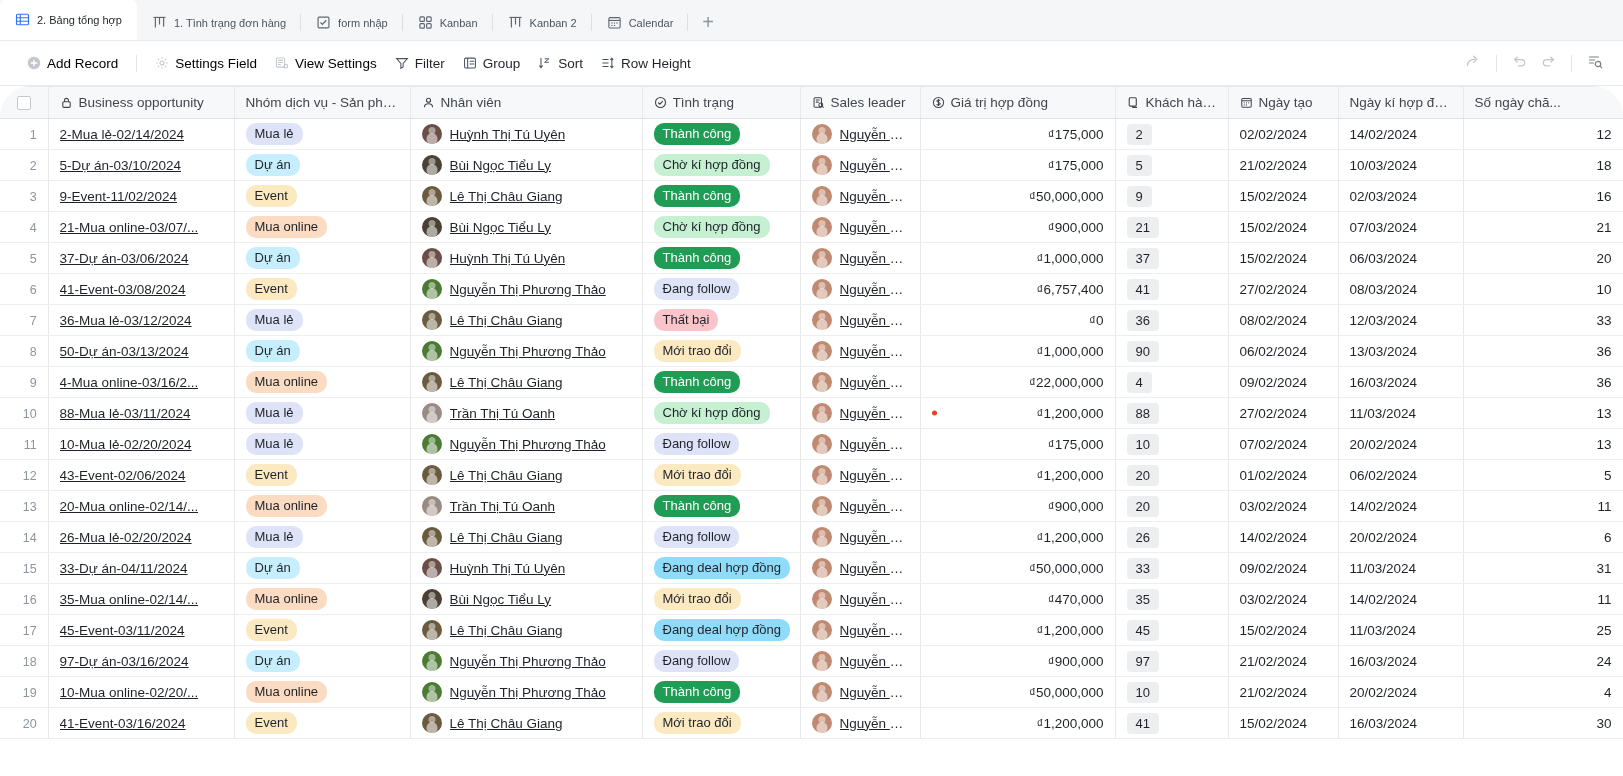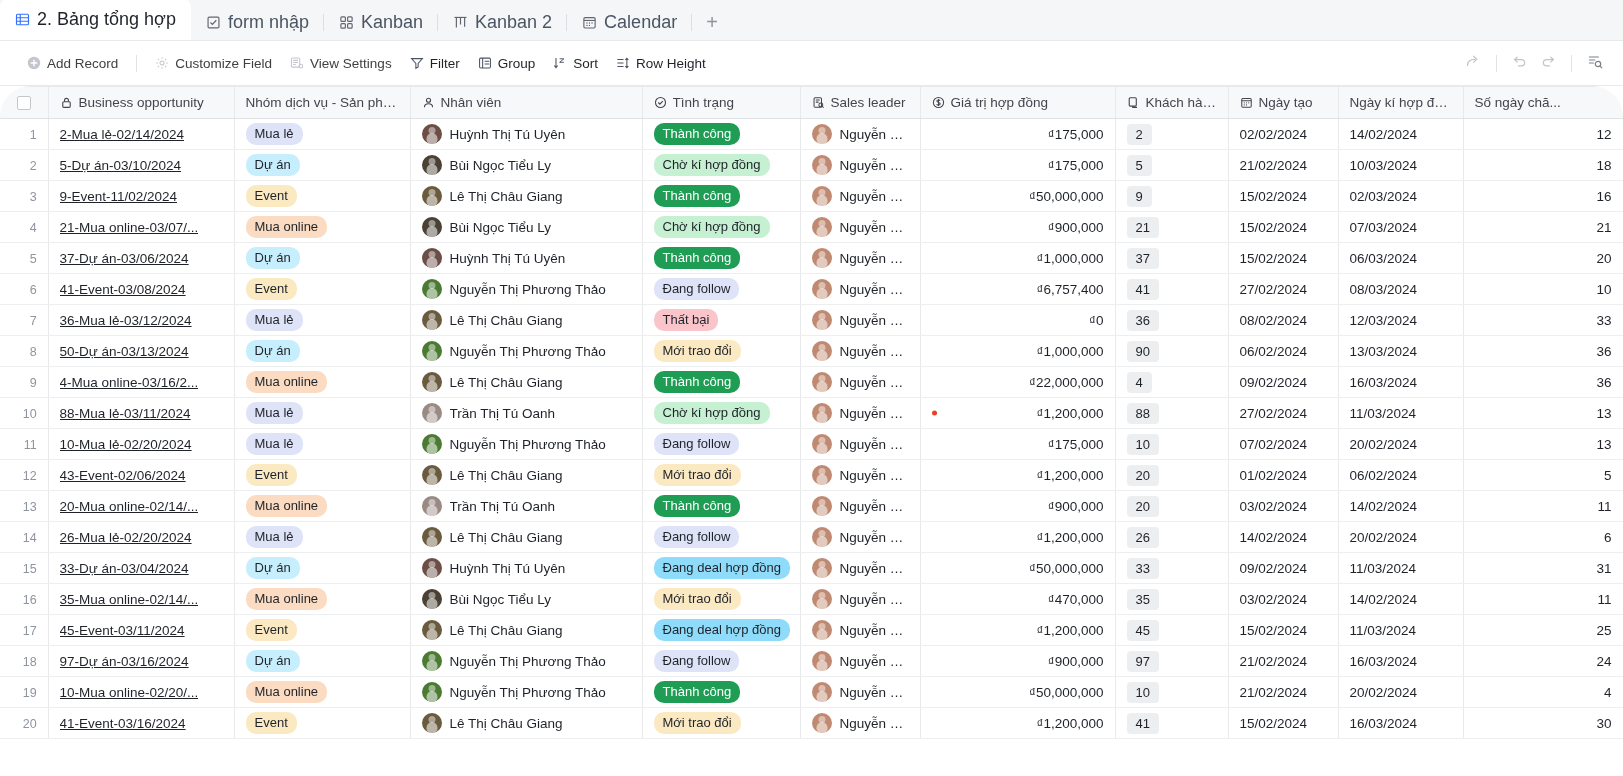--- a/index.html
+++ b/index.html
@@ -19,21 +19,21 @@
     align-items: flex-end;
     position: relative;
     border-bottom: 1px solid #e7e9eb;
   }
   .tab {
     height: 35px;
     display: flex;
     align-items: center;
     gap: 7px;
     padding: 0 15px;
-    font-size: 18px;
+    font-size: 11px;
     color: #4b5563;
     cursor: pointer;
     white-space: nowrap;
     position: relative;
   }
   .tab.active {
     background: #fff;
     border-radius: 8px 8px 0 0;
     color: #1f2329;
     font-weight: 500;
@@ -60,21 +60,21 @@
     align-items: center;
     padding: 0 14px 0 18px;
     border-bottom: 1px solid #e7e9eb;
   }
   .tb-item {
     display: flex; align-items: center; gap: 6px;
     font-size: 13.5px; color: #1f2329;
     padding: 5px 9px; border-radius: 5px; cursor: pointer;
     white-space: nowrap;
   }
-  .tb-item.dim { color: #404040; cursor: default; }
+  .tb-item.dim { color: #000000; cursor: default; }
   .tb-item svg { display: block; flex: 0 0 auto; }
   .tb-sep { width: 1px; height: 17px; background: #e0e3e7; margin: 0 9px; }
   .tb-spacer { flex: 1; }
   .tb-icon-btn {
     width: 28px; height: 28px; display: flex; align-items: center; justify-content: center;
     border-radius: 5px; cursor: pointer; color: #b6bbc2;
   }
 
   
   .gridwrap { position: relative; width: 1623px; height: 762px; overflow: hidden; background: #fff; border-radius: 31px; }
@@ -128,21 +128,21 @@
   .avatar i {
     position: absolute; left: 50%; top: 52%;
     width: 11px; height: 11px; background: rgba(255,255,255,.55);
     border-radius: 50% 50% 45% 45%; transform: translate(-50%,-8%);
   }
   .avatar b {
     position: absolute; left: 50%; top: 14%;
     width: 7px; height: 7px; border-radius: 50%;
     background: rgba(255,255,255,.45); transform: translateX(-50%);
   }
-  .person .pname { overflow: hidden; text-overflow: ellipsis; white-space: nowrap; }
+  .person .pname { overflow: hidden; text-overflow: ellipsis; white-space: nowrap; text-decoration: underline; }
   .num-right { text-align: right !important; }
   .chipnum {
     display: inline-block; background: #eceef0; border-radius: 4px;
     padding: 1px 9px; font-size: 13px; line-height: 19px; color: #1f2329;
   }
   .money-cell { position: relative; }
   .reddot {
     position: absolute; left: 11px; top: 50%; transform: translateY(-50%);
     width: 5px; height: 5px; border-radius: 50%; background: #e8402a;
   }
@@ -160,20 +160,30 @@
 
 <div class="tabbar" id="tabbar">
     <div class="tab active">
       <span class="tabicon">
         <svg width="15" height="15" viewBox="0 0 16 16" fill="none" stroke="#3370ff" stroke-width="1.25">
           <rect x="1.6" y="2.4" width="12.8" height="11.2" rx="1.2"></rect>
           <path d="M1.6 6.1h12.8M1.6 9.9h12.8M5.6 2.4v11.2"></path>
         </svg>
       </span>
       <span>2. Bảng tổng hợp</span>
+    </div>
+    <div class="tab">
+      <span class="tabicon">
+        <svg width="15" height="15" viewBox="0 0 16 16" fill="none" stroke="#5f6672" stroke-width="1.25">
+          <path d="M1.6 2.6h12.8"></path>
+          <path d="M3.6 2.6v10.8M8 2.6v7.6M12.4 2.6v10"></path>
+        </svg>
+      </span>
+      <span>1. Tình trạng đơn hàng</span>
+      <span class="tsep"></span>
     </div>
     <div class="tab">
       <span class="tabicon">
         <svg width="15" height="15" viewBox="0 0 16 16" fill="none" stroke="#5f6672" stroke-width="1.25">
           <rect x="2.2" y="2.2" width="11.6" height="11.6" rx="1.2"></rect>
           <path d="M4.8 8l2 2 4.2-4.4"></path>
         </svg>
       </span>
       <span>form nhập</span>
       <span class="tsep"></span>
@@ -229,21 +239,21 @@
     <span>Add Record</span>
   </div>
   <div class="tb-sep"></div>
   <div class="tb-item dim">
     <span>
       <svg width="14" height="14" viewBox="0 0 16 16" fill="none" stroke="#c3c7cd" stroke-width="1.2">
           <circle cx="8" cy="8" r="2.3"></circle>
           <path d="M8 1.4v1.8M8 12.8v1.8M1.4 8h1.8M12.8 8h1.8M3.3 3.3l1.3 1.3M11.4 11.4l1.3 1.3M12.7 3.3l-1.3 1.3M4.6 11.4l-1.3 1.3"></path>
         </svg>
     </span>
-    <span>Customize Field</span>
+    <span>Settings Field</span>
   </div>
   <div class="tb-item dim">
     <span>
       <svg width="14" height="14" viewBox="0 0 16 16" fill="none" stroke="#c3c7cd" stroke-width="1.2">
           <rect x="1.6" y="2.2" width="9.5" height="10.5" rx="1.2"></rect>
           <path d="M3.6 5h5.5M3.6 7.4h5.5M3.6 9.8h3"></path>
           <circle cx="12.4" cy="11.6" r="2.1"></circle>
         </svg>
     </span>
     <span>View Settings</span>
@@ -907,21 +917,21 @@
           <td class="num-right money-cell"><span>₫1,200,000</span></td>
           <td><span class="chipnum">26</span></td>
           <td><span>14/02/2024</span></td>
           <td><span>20/02/2024</span></td>
           <td class="num-right"><span>6</span></td>
         </tr>
         <tr>
           <td class="col-chk"><span class="rownum">15</span></td>
           <td>
             <div class="cell-first">
-              <span class="txt">33-Dự án-03/04/2024</span>
+              <span class="txt">33-Dự án-04/11/2024</span>
             </div>
           </td>
           <td><span class="tag" style="background:#c7eefc;color:#1f2329">Dự án</span></td>
           <td>
             <div class="person">
               <span class="avatar" style="background:#6b4f46">
                 <b></b>
                 <i></i>
               </span>
               <span class="pname">Huỳnh Thị Tú Uyên</span>

